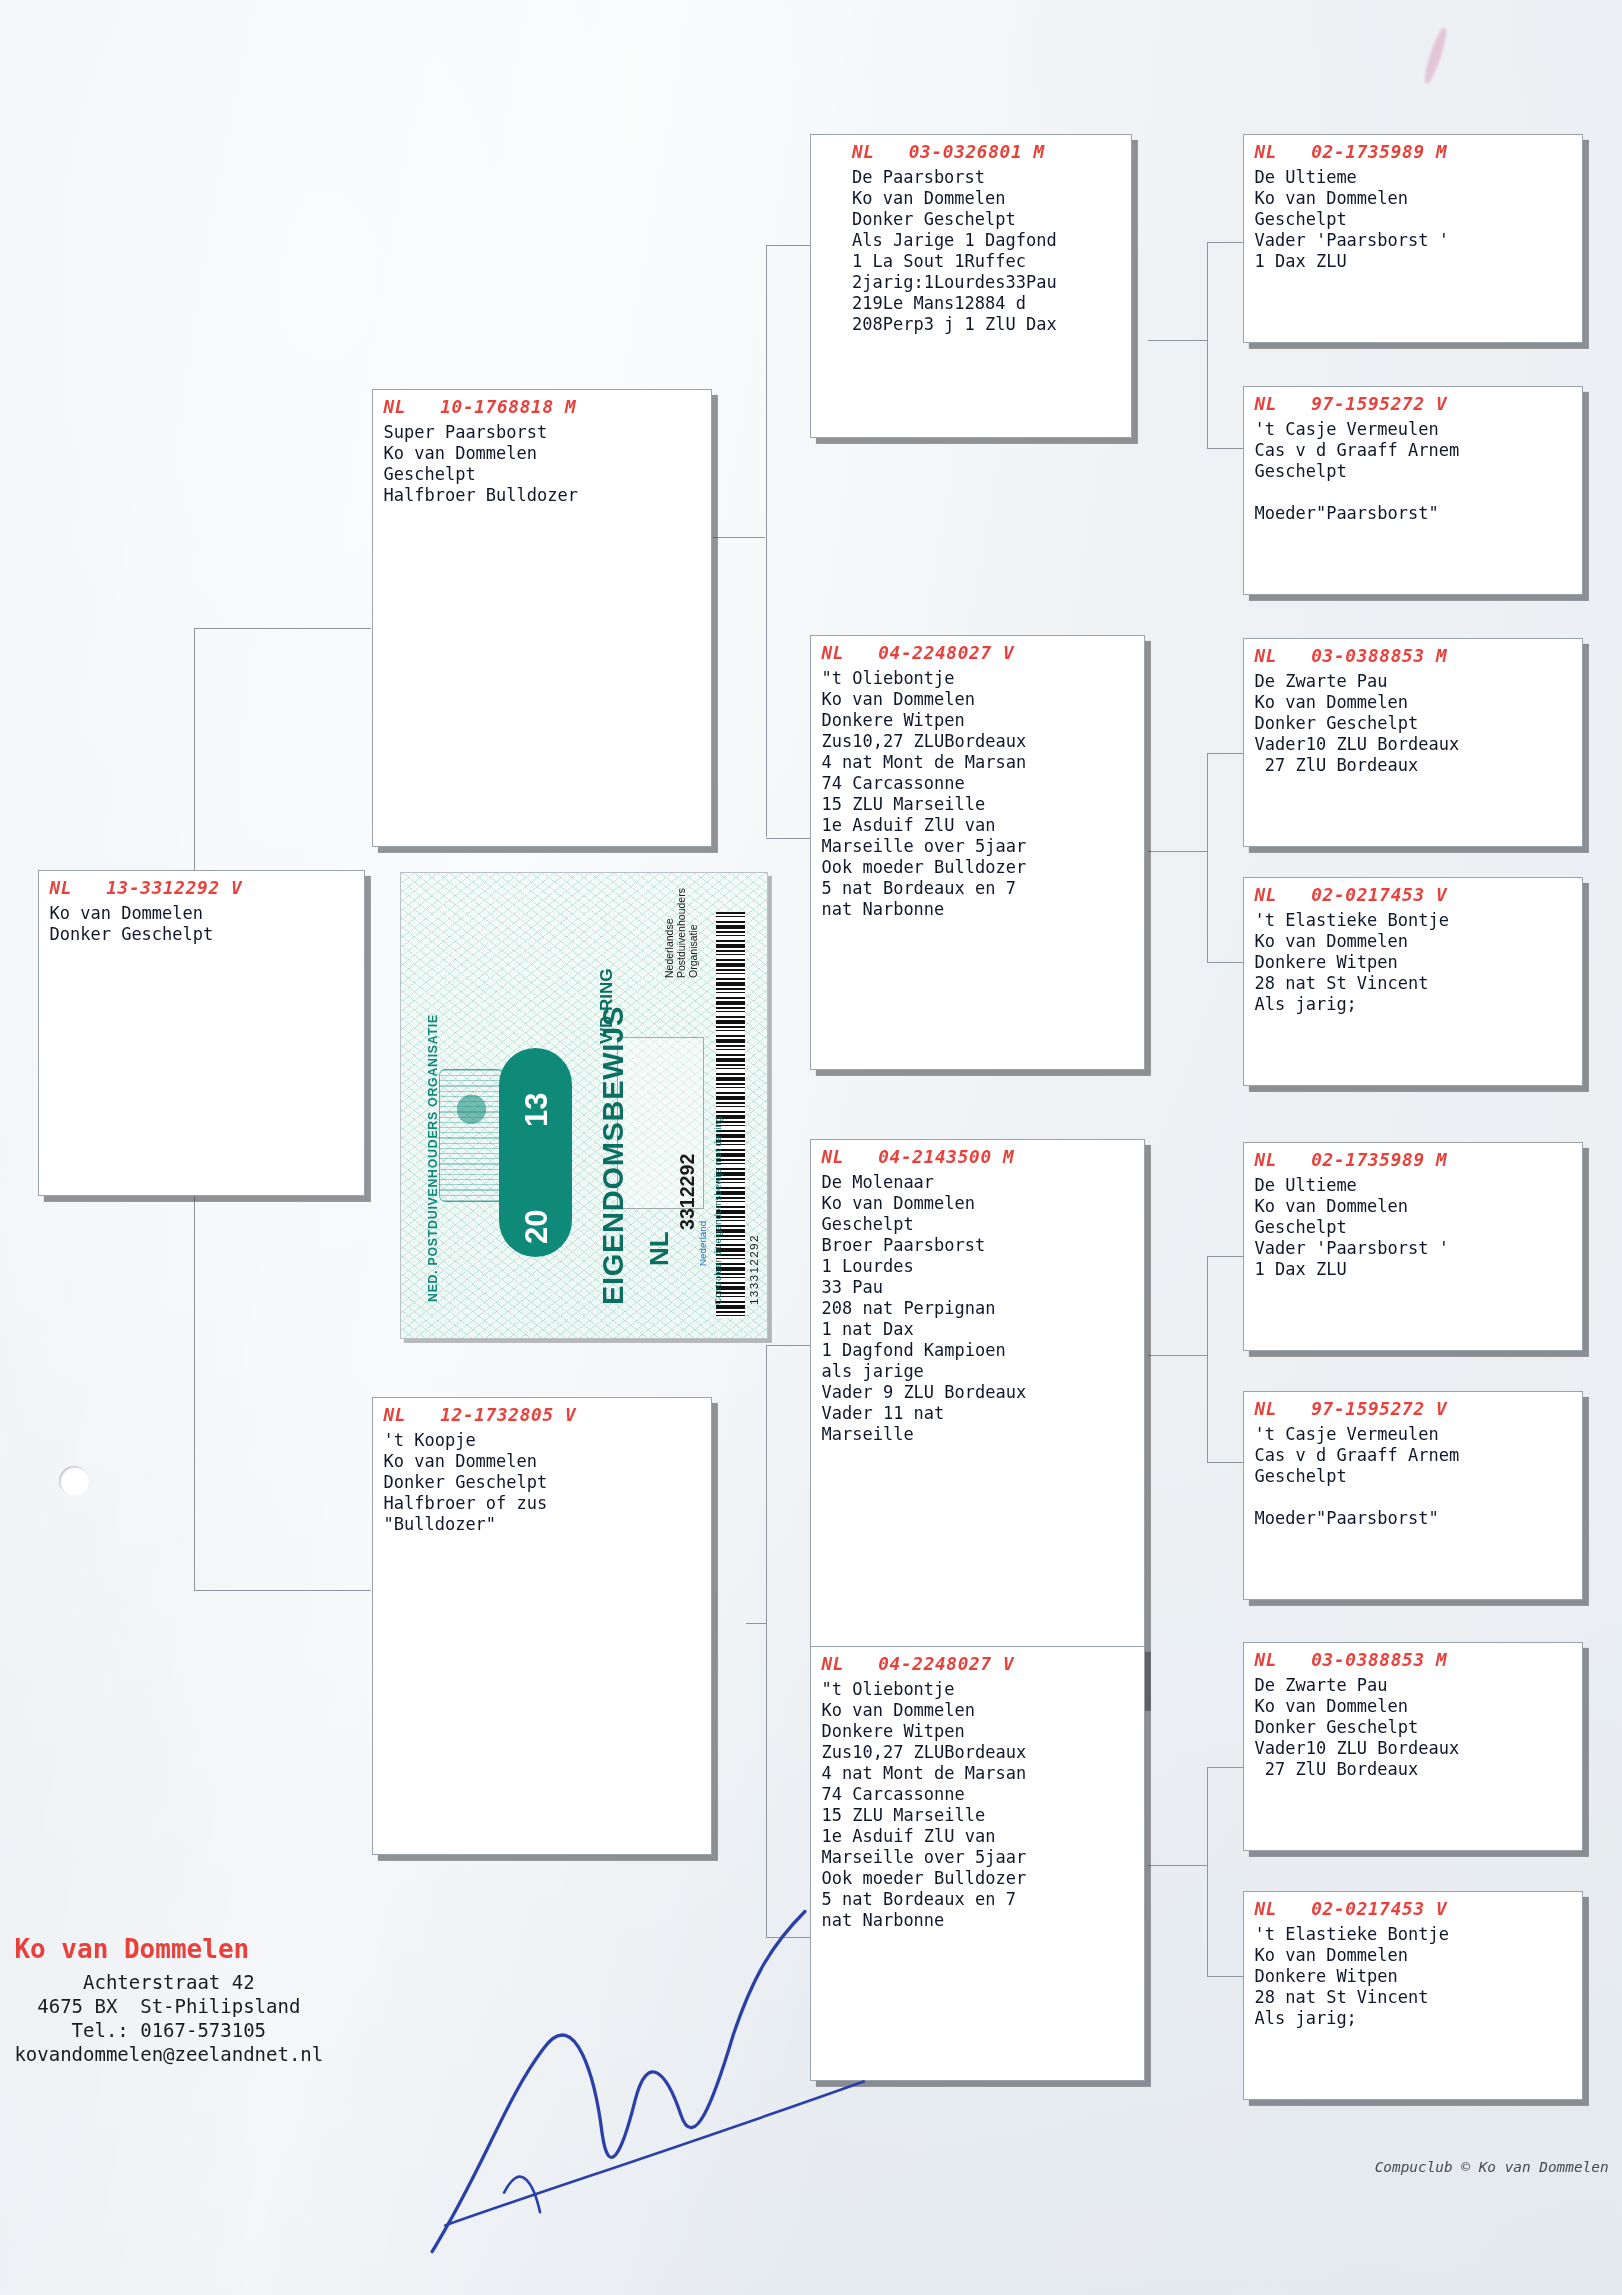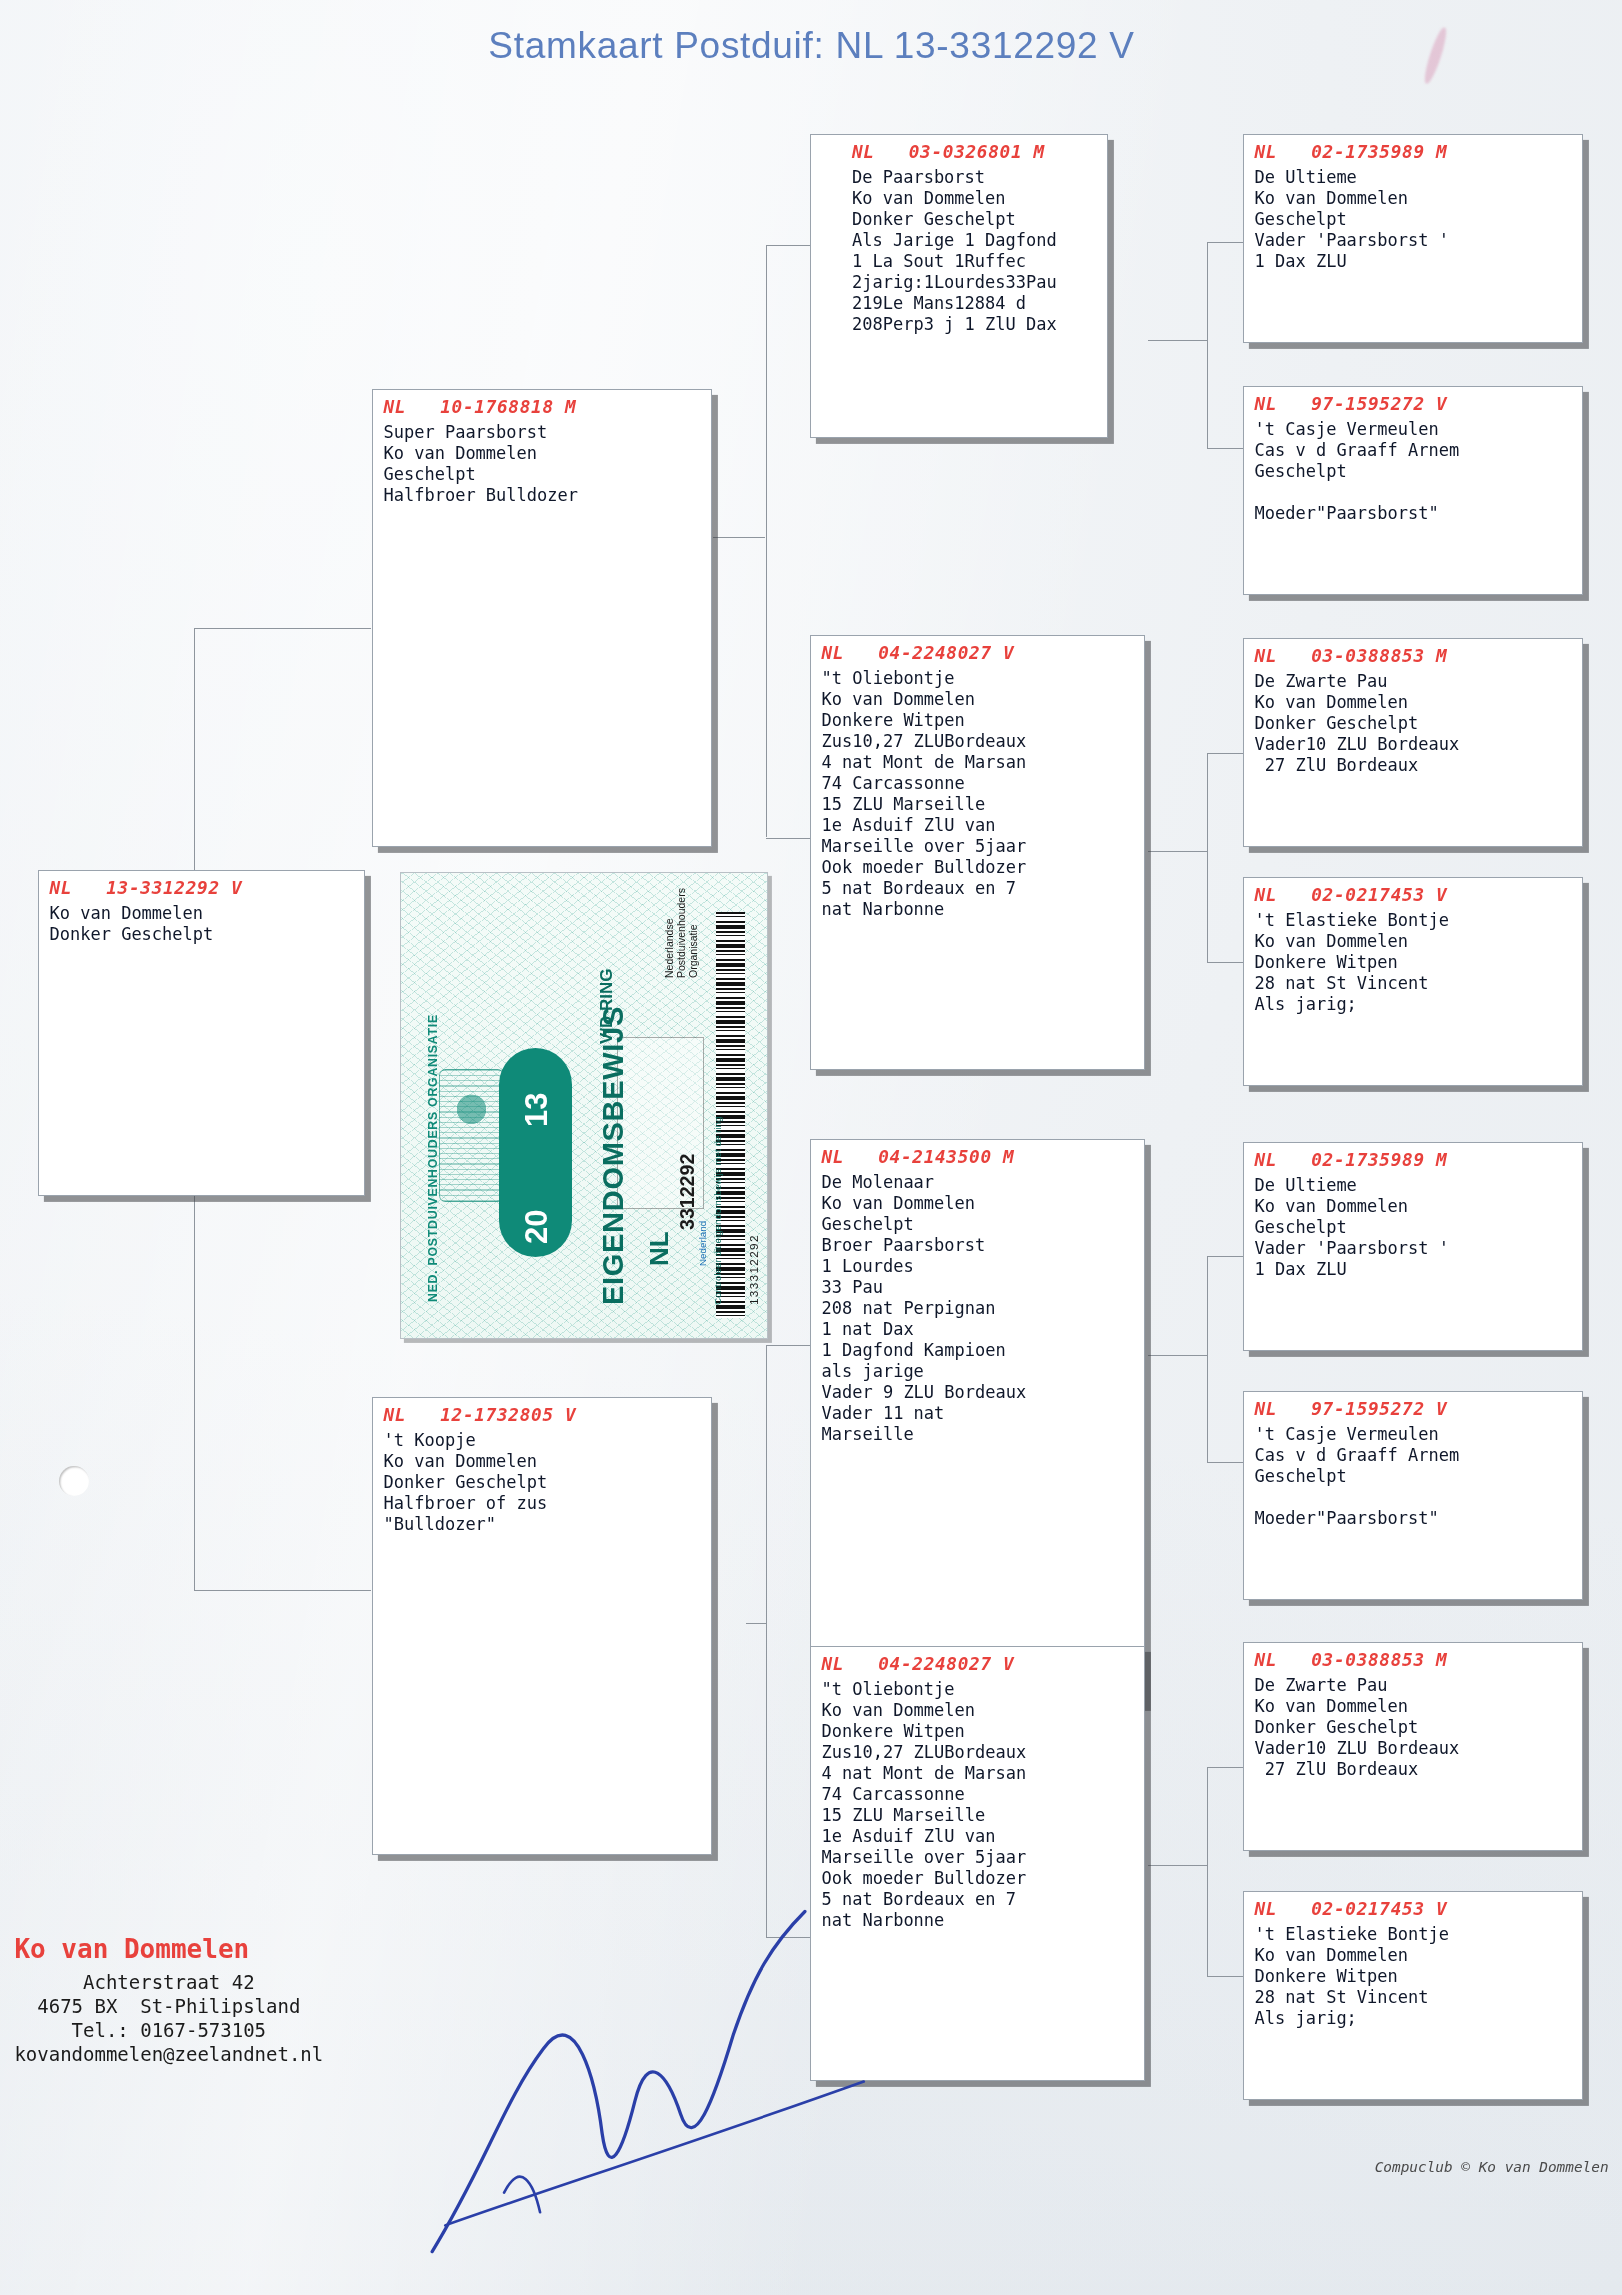--- a/index.html
+++ b/index.html
@@ -238,21 +238,20 @@
     border-radius: 50%;
     background: rgba(210,120,160,0.35);
     filter: blur(1.3px);
   }
 </style>
 </head>
 <body>
 
 <div id="paper">
 
-  <div class="title">Stamkaart Postduif: NL  13-3312292 V</div>
 
   <div class="smudge" style="left:1430px;top:26px;width:10.5px;height:59px;transform:rotate(18deg);"></div>
   <div class="punch" style="left:47px;top:870px;"></div>
   <div class="punch" style="left:59px;top:1466px;"></div>
 
   <div class="ln v" style="left:194px;top:628px;height:962px;"></div>
   <div class="ln h" style="left:194px;top:628px;width:177px;"></div>
   <div class="ln h" style="left:194px;top:1590px;width:177px;"></div>
   <div class="ln h" style="left:39px;top:1112px;width:154px;"></div>
 
@@ -302,21 +301,21 @@
 
   <div class="card" style="left:372px;top:1397px;width:340px;height:458px;">
     <span class="ring">NL   12-1732805 V</span>
     <span class="lines">'t Koopje
 Ko van Dommelen
 Donker Geschelpt
 Halfbroer of zus
 "Bulldozer"</span>
   </div>
 
-  <div class="card" style="left:810px;top:134px;width:298px;height:304px;padding-left:41px;">
+  <div class="card" style="left:810px;top:134px;width:322px;height:304px;padding-left:41px;">
     <span class="ring">NL   03-0326801 M</span>
     <span class="lines">De Paarsborst
 Ko van Dommelen
 Donker Geschelpt
 Als Jarige 1 Dagfond
 1 La Sout 1Ruffec
 2jarig:1Lourdes33Pau
 219Le Mans12884 d
 208Perp3 j 1 ZlU Dax</span>
   </div>

